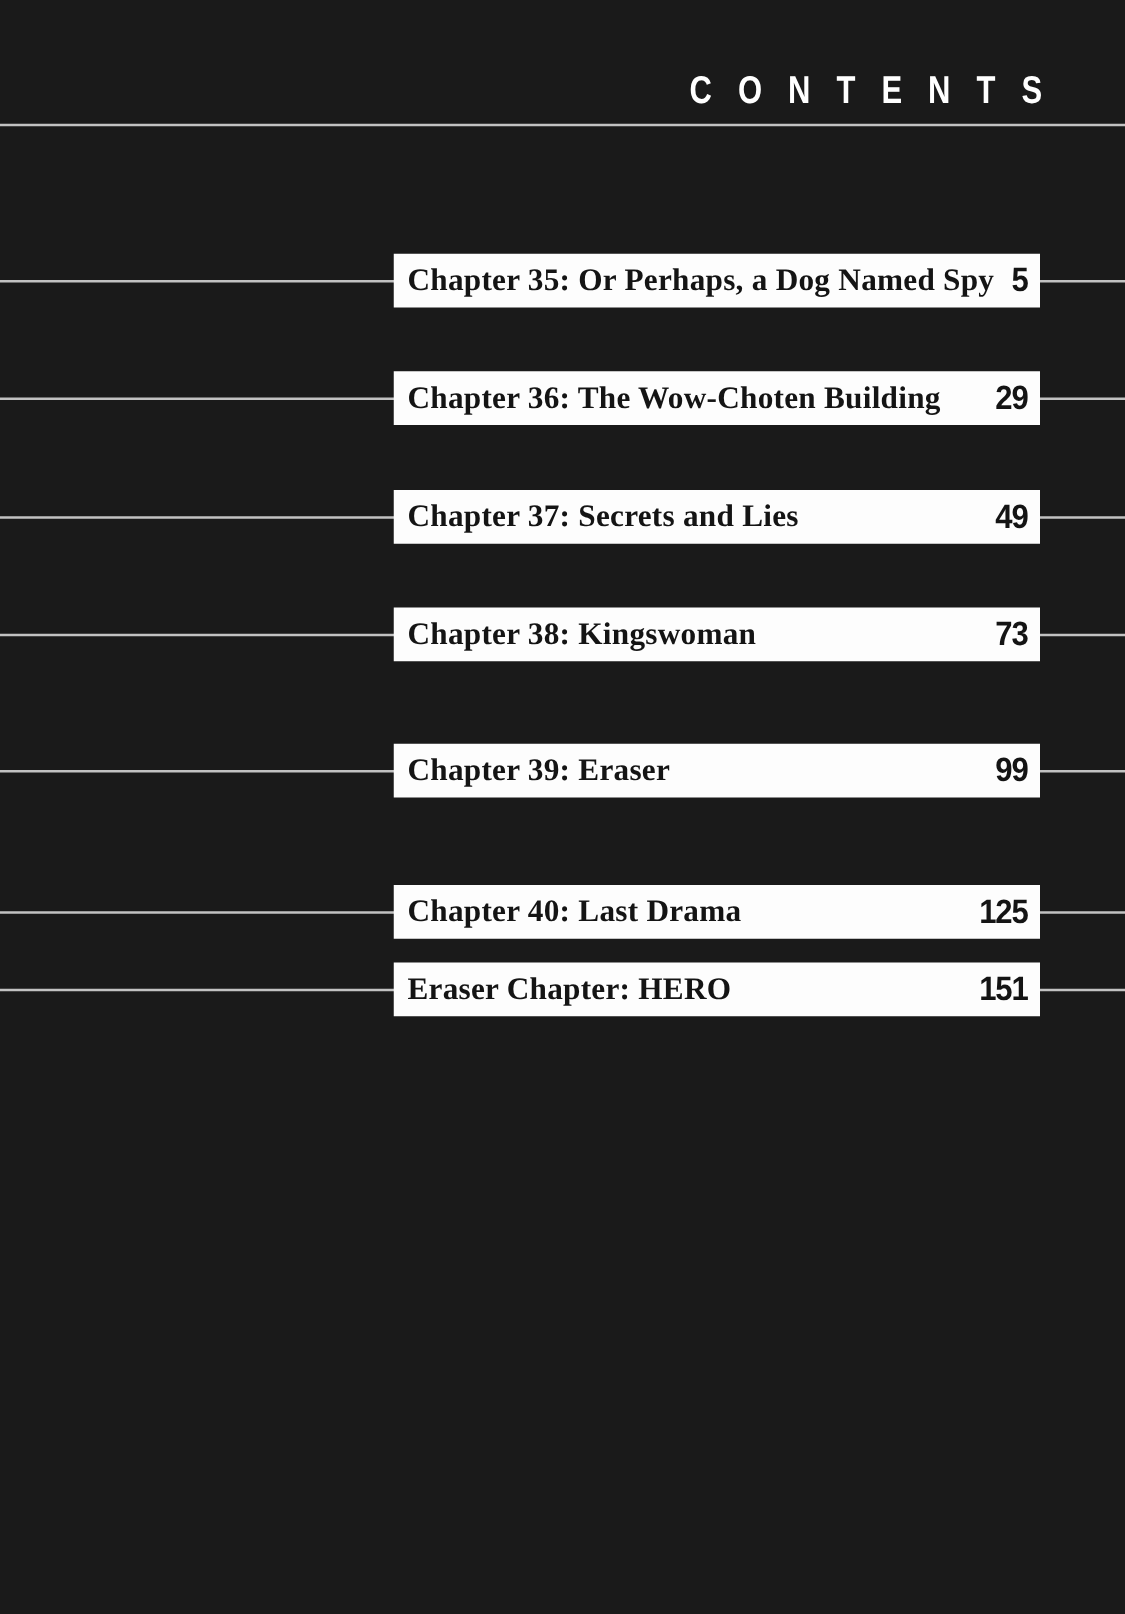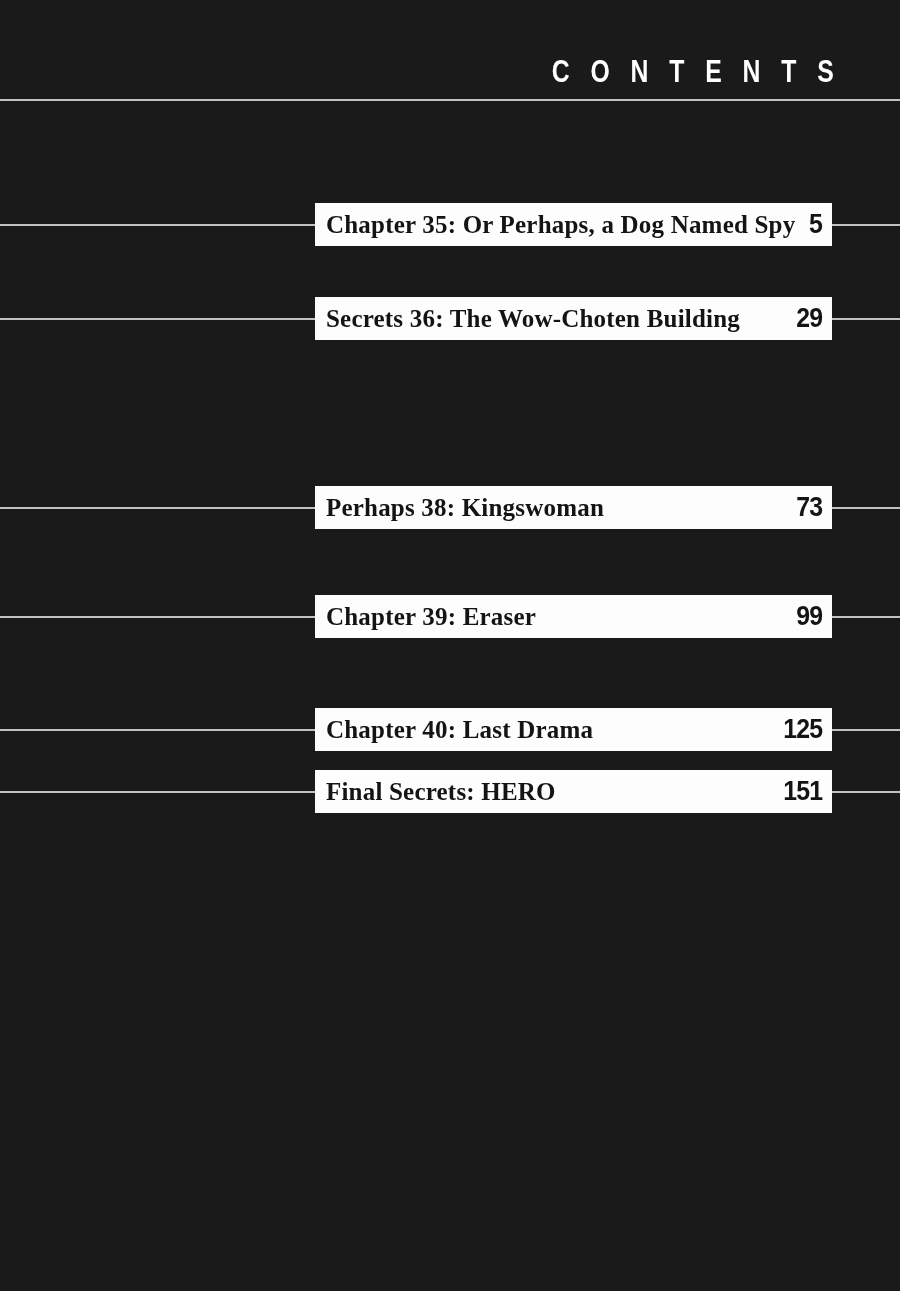--- a/index.html
+++ b/index.html
@@ -100,30 +100,37 @@
     <div class="row-line"></div>
     <div class="toc-bar">
       <span class="toc-title">Chapter 35: Or Perhaps, a Dog Named Spy</span>
       <span class="toc-page">5</span>
     </div>
   </div>
 
   <div class="toc-row" style="top:297px">
     <div class="row-line"></div>
     <div class="toc-bar">
-      <span class="toc-title">Secrets 36: The Wow-Choten Building</span>
+      <span class="toc-title">Chapter 36: The Wow-Choten Building</span>
       <span class="toc-page">29</span>
     </div>
   </div>
 
+  <div class="toc-row" style="top:392px">
+    <div class="row-line"></div>
+    <div class="toc-bar">
+      <span class="toc-title">Chapter 37: Secrets and Lies</span>
+      <span class="toc-page">49</span>
+    </div>
+  </div>
 
   <div class="toc-row" style="top:486px">
     <div class="row-line"></div>
     <div class="toc-bar">
-      <span class="toc-title">Perhaps 38: Kingswoman</span>
+      <span class="toc-title">Chapter 38: Kingswoman</span>
       <span class="toc-page">73</span>
     </div>
   </div>
 
   <div class="toc-row" style="top:595px">
     <div class="row-line"></div>
     <div class="toc-bar">
       <span class="toc-title">Chapter 39: Eraser</span>
       <span class="toc-page">99</span>
     </div>
@@ -133,18 +140,18 @@
     <div class="row-line"></div>
     <div class="toc-bar">
       <span class="toc-title">Chapter 40: Last Drama</span>
       <span class="toc-page">125</span>
     </div>
   </div>
 
   <div class="toc-row" style="top:770px">
     <div class="row-line"></div>
     <div class="toc-bar">
-      <span class="toc-title">Final Secrets: HERO</span>
+      <span class="toc-title">Eraser Chapter: HERO</span>
       <span class="toc-page">151</span>
     </div>
   </div>
 
 </div>
 
 </body></html>

